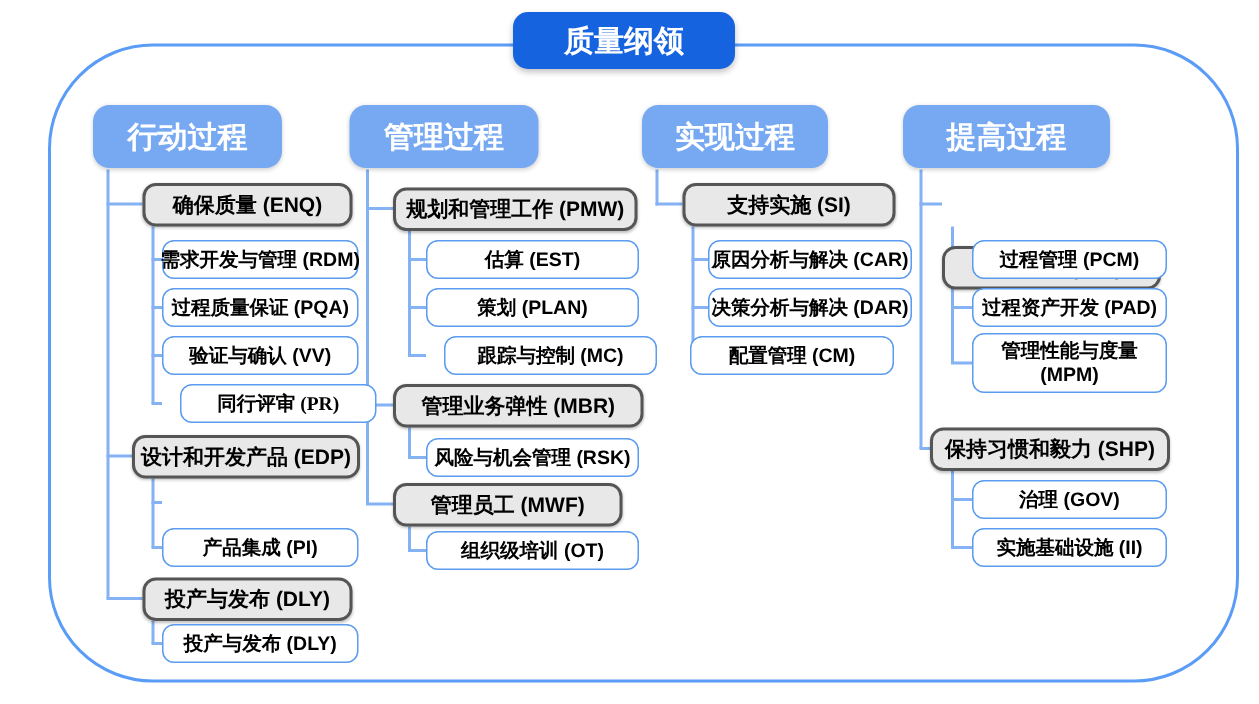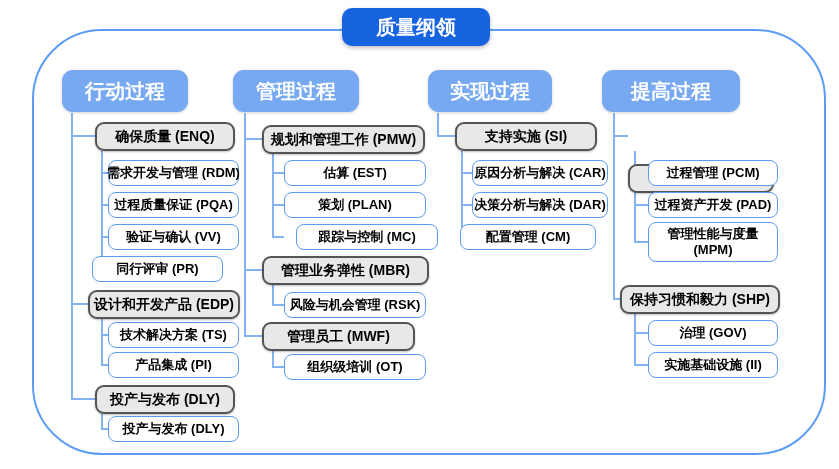--- a/index.html
+++ b/index.html
@@ -67,23 +67,22 @@
   <div class="lv" style="left:101px;top:319px;height:46px;"></div>
   <div class="lh" style="left:101px;top:334px;width:7px;"></div>
   <div class="lh" style="left:101px;top:364px;width:7px;"></div>
   <div class="lv" style="left:101px;top:414px;height:15px;"></div>
   <div class="lh" style="left:101px;top:428px;width:7px;"></div>
 
   <div class="grp" style="left:95px;top:122px;width:140px;">确保质量 (ENQ)</div>
   <div class="leaf" style="left:108px;top:160px;width:131px;">需求开发与管理 (RDM)</div>
   <div class="leaf" style="left:108px;top:192px;width:131px;">过程质量保证 (PQA)</div>
   <div class="leaf" style="left:108px;top:224px;width:131px;">验证与确认 (VV)</div>
-  <div class="leaf" style="left:92px;top:256px;width:131px;">同行评审 (PR)</div>
+  <div class="leaf" style="left:120px;top:256px;width:131px;font-family:Liberation Serif, serif;">同行评审 (PR)</div>
   <div class="grp" style="left:88px;top:290px;width:152px;">设计和开发产品 (EDP)</div>
-  <div class="leaf" style="left:108px;top:322px;width:131px;">技术解决方案 (TS)</div>
   <div class="leaf" style="left:108px;top:352px;width:131px;">产品集成 (PI)</div>
   <div class="grp" style="left:95px;top:385px;width:140px;">投产与发布 (DLY)</div>
   <div class="leaf" style="left:108px;top:416px;width:131px;">投产与发布 (DLY)</div>
 
   <div class="lv" style="left:244px;top:113px;height:223px;"></div>
   <div class="lh" style="left:244px;top:138px;width:18px;"></div>
   <div class="lh" style="left:244px;top:269px;width:18px;"></div>
   <div class="lh" style="left:244px;top:335px;width:18px;"></div>
   <div class="lv" style="left:272px;top:154px;height:83px;"></div>
   <div class="lh" style="left:272px;top:172px;width:12px;"></div>

